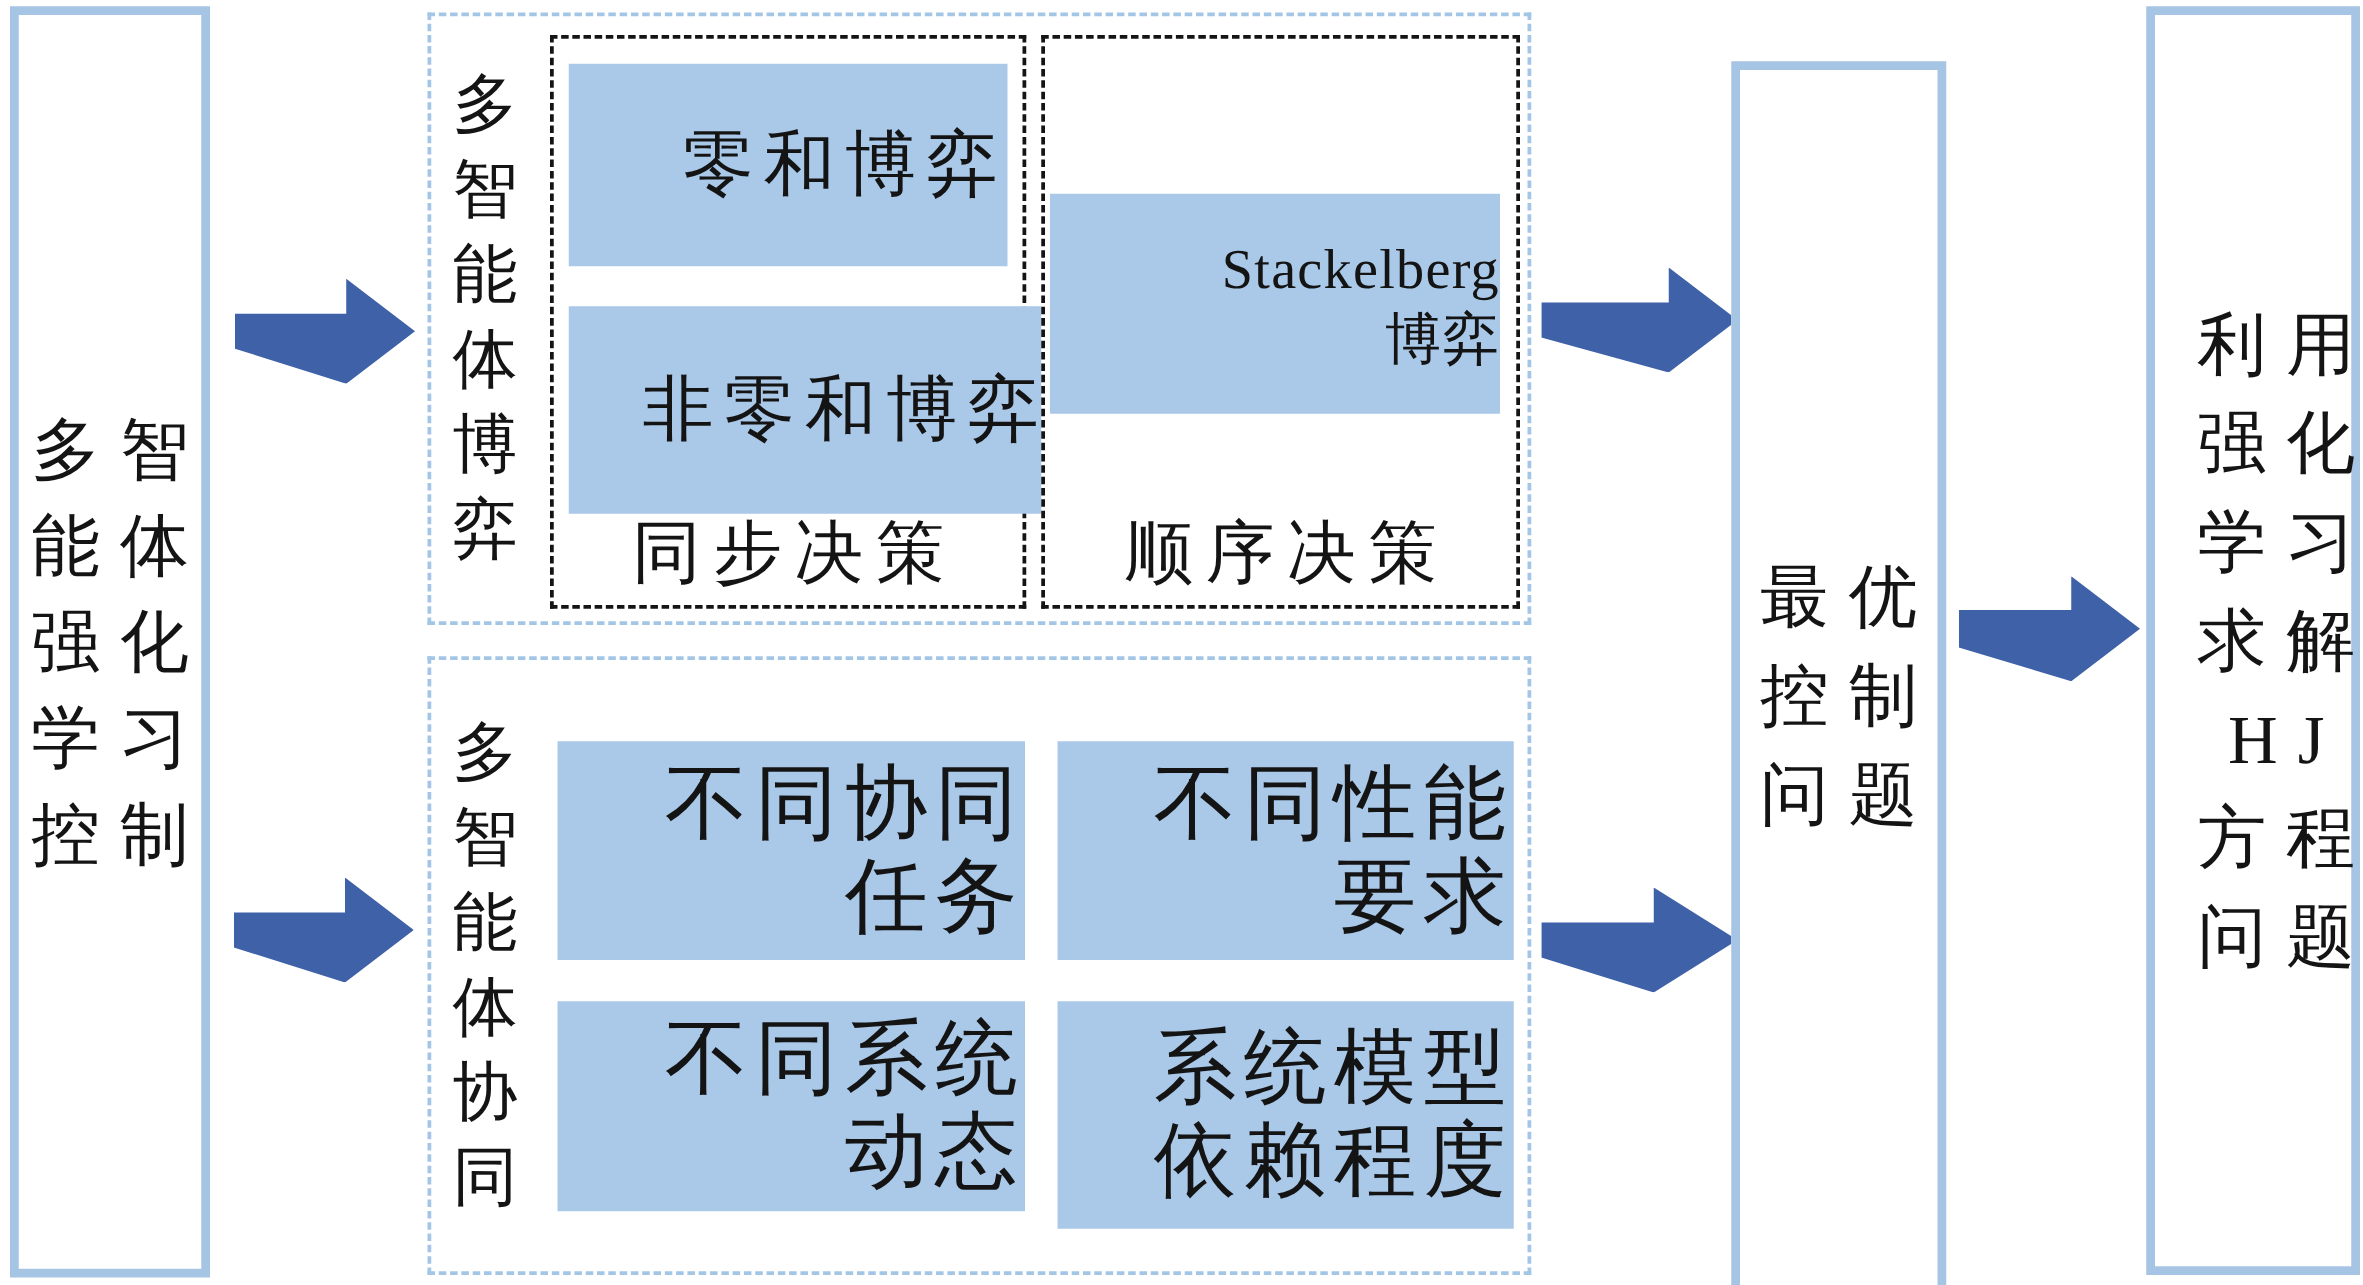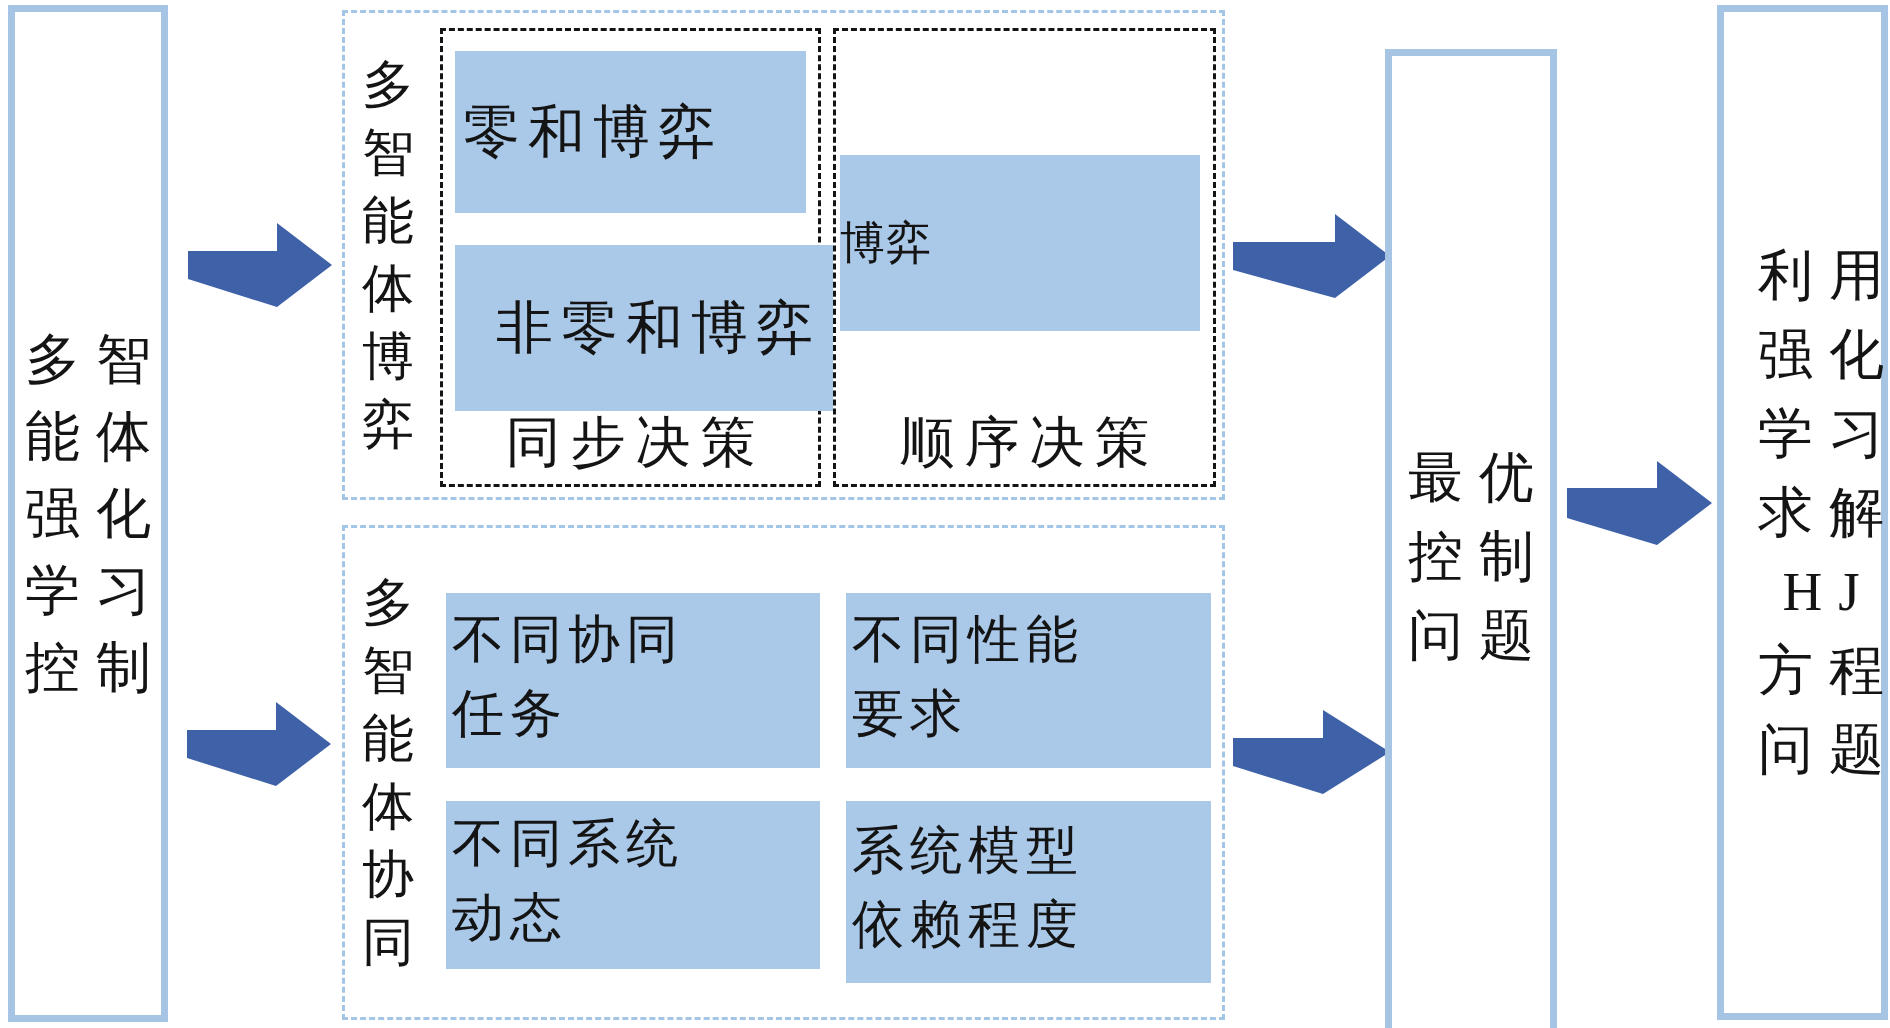--- a/index.html
+++ b/index.html
@@ -31,24 +31,24 @@
   .section{border:3px dashed var(--dashed);background:#fff;}
   .v-label{
     position:absolute;left:14px;top:0;height:100%;width:58px;
     display:flex;flex-direction:column;justify-content:center;align-items:center;
   }
   .v-label span{display:block;font-size:52px;line-height:68px;}
 
   .inner-box{border:3px dashed var(--ink);position:absolute;background:#fff;}
   .fillbox{
     position:absolute;background:var(--fill);
-    display:flex;flex-direction:column;align-items:flex-start;justify-content:center;
+    display:flex;flex-direction:column;align-items:flex-end;justify-content:center;
     text-align:center;
   }
-  .fillbox .t{font-size:52px;line-height:74px;letter-spacing:6px;text-indent:6px;white-space:nowrap;font-family:Liberation Mono, monospace;}
+  .fillbox .t{font-size:66px;line-height:74px;letter-spacing:6px;text-indent:6px;white-space:nowrap;}
   .fillbox .t-big{font-size:57px;line-height:64px;letter-spacing:8px;text-indent:8px;white-space:nowrap;}
   .fillbox .t-latin{font-size:45px;line-height:56px;letter-spacing:1px;white-space:nowrap;}
   .group-label{
     position:absolute;left:0;right:0;bottom:4px;text-align:center;
     font-size:55px;letter-spacing:10px;text-indent:10px;white-space:nowrap;
   }
 
   
   .arrow{position:absolute;height:84px;background:var(--arrow);}
   .a1{left:188px;top:223px;width:144px;
@@ -114,20 +114,21 @@
         <div class="t-big">零和博弈</div>
       </div>
       <div id="nonzero-sum" class="fillbox">
         <div class="t-big">非零和博弈</div>
       </div>
       <div class="group-label">同步决策</div>
     </div>
 
     <div id="seq-group" class="inner-box">
       <div id="stackelberg" class="fillbox">
+        <div class="t-latin">Stackelberg</div>
         <div class="t-latin">博弈</div>
       </div>
       <div class="group-label">顺序决策</div>
     </div>
   </div>
 
   <div id="coop-section" class="abs section">
     <div class="v-label">
       <span>多</span>
       <span>智</span>

